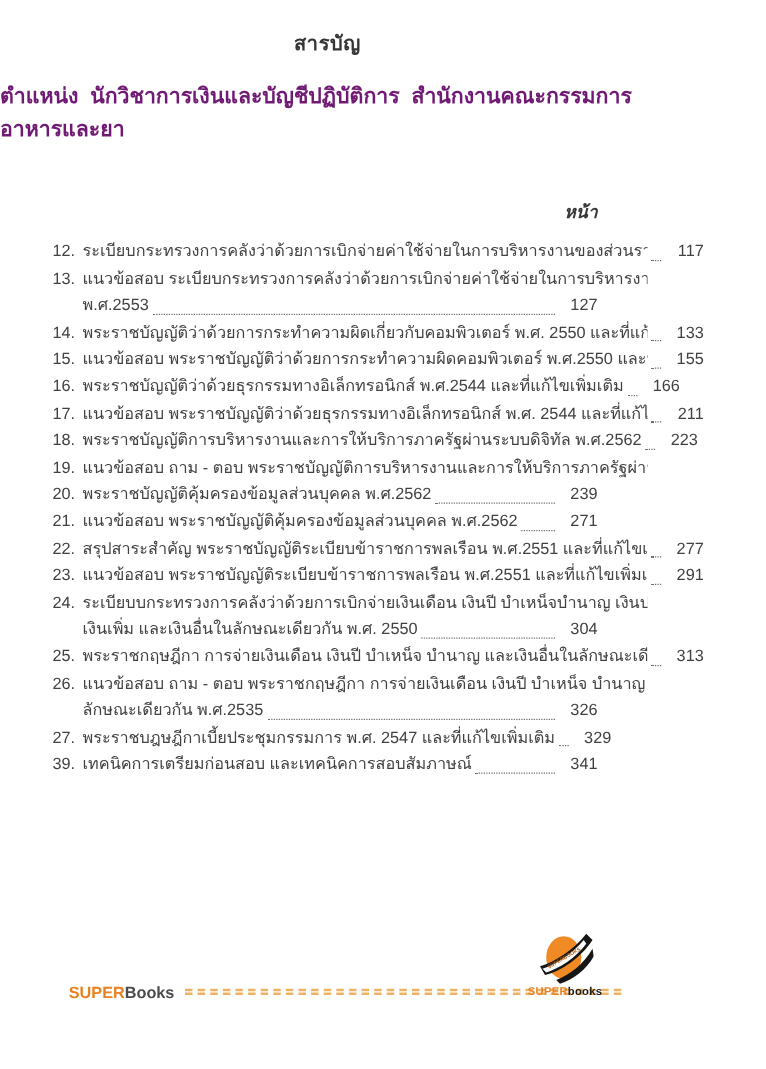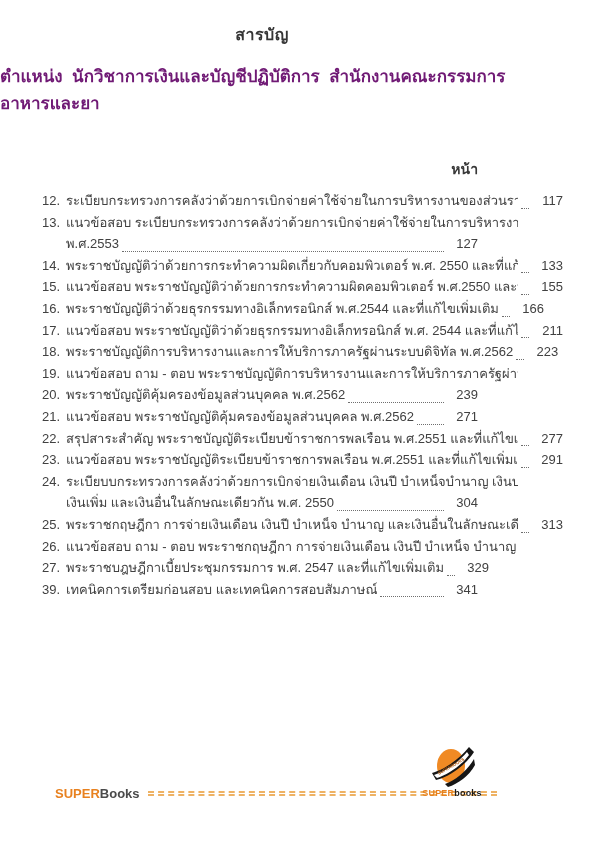--- a/index.html
+++ b/index.html
@@ -14,21 +14,21 @@
   .doc-title{
     text-align:center;font-weight:bold;font-size:16px;
     padding-top:22px;letter-spacing:.5px;color:#353535;
   }
   .doc-subtitle{
     text-align:left;font-weight:bold;font-size:17px;
     margin-top:15px;color:#701a75;white-space:pre-wrap;
   }
   .page-col-label{
     text-align:right;font-weight:bold;font-size:14px;
-    margin:42px 46px 0 0;color:#383838;
+    margin:42px 46px 0 0;color:#383838;font-style:italic;
   }
 
   .toc{margin:10px 46px 0 42px;}
   .toc-item{font-size:13px;color:#414141;}
   .toc-line{display:flex;align-items:flex-end;line-height:21.6px;}
   .toc-line.cont{padding-left:24px;}
   .toc-num{flex:none;width:24px;}
   .toc-text{flex:none;max-width:452px;white-space:nowrap;overflow:hidden;}
   .dots{
     flex:1 1 auto;min-width:8px;
@@ -188,20 +188,25 @@
           <span class="toc-text">พระราชกฤษฎีกา การจ่ายเงินเดือน เงินปี บำเหน็จ บำนาญ และเงินอื่นในลักษณะเดียวกัน พ.ศ.2535</span>
           <span class="dots"></span>
           <span class="toc-page">313</span>
         </div>
       </div>
       <div class="toc-item">
         <div class="toc-line">
           <span class="toc-num">26.</span>
           <span class="toc-text">แนวข้อสอบ ถาม - ตอบ พระราชกฤษฎีกา การจ่ายเงินเดือน เงินปี บำเหน็จ บำนาญ และเงินอื่นใน</span>
         </div>
+        <div class="toc-line cont">
+          <span class="toc-text">ลักษณะเดียวกัน พ.ศ.2535</span>
+          <span class="dots"></span>
+          <span class="toc-page">326</span>
+        </div>
       </div>
       <div class="toc-item">
         <div class="toc-line">
           <span class="toc-num">27.</span>
           <span class="toc-text">พระราชบฎษฎีกาเบี้ยประชุมกรรมการ พ.ศ. 2547 และที่แก้ไขเพิ่มเติม</span>
           <span class="dots"></span>
           <span class="toc-page">329</span>
         </div>
       </div>
       <div class="toc-item">

